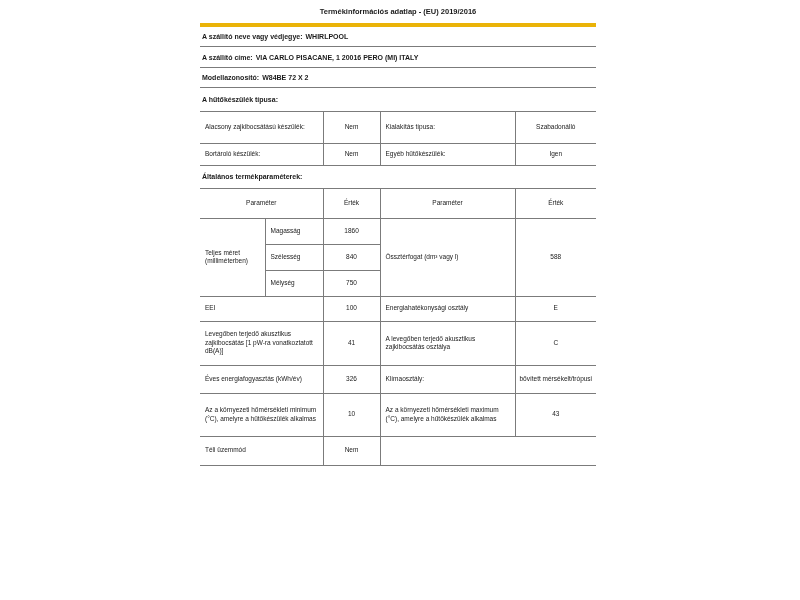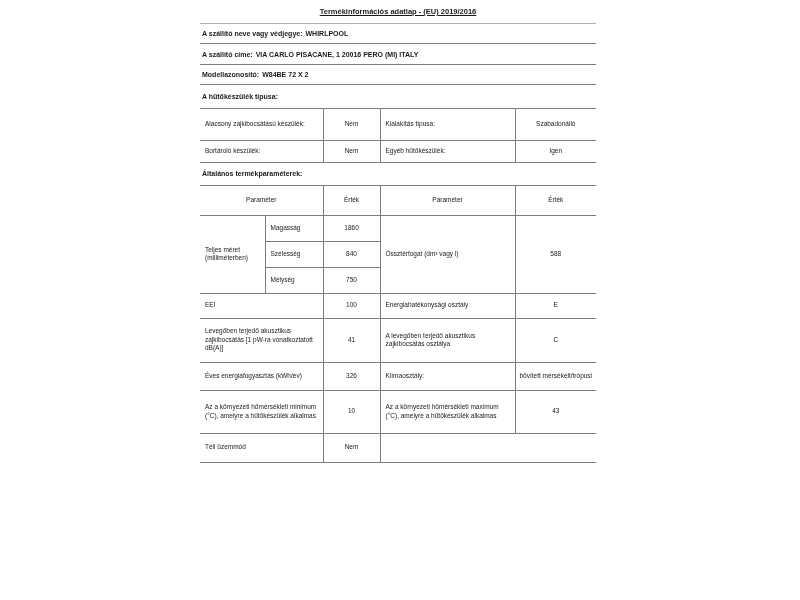--- a/index.html
+++ b/index.html
@@ -18,22 +18,21 @@
     top: 0;
     width: 396px;
   }
   .title {
     height: 23px;
     display: flex;
     align-items: center;
     justify-content: center;
     font-size: 7.5px;
     font-weight: bold;
-    border-bottom: 1px solid #eab308;
-    text-decoration: underline;
+    border-bottom: 4px solid #eab308;
   }
   .info-row {
     display: flex;
     align-items: center;
     font-size: 7px;
     font-weight: bold;
     border-bottom: 1px solid #7b7b7b;
     padding-left: 2px;
   }
   .info-row .lbl-part { white-space: nowrap; }

